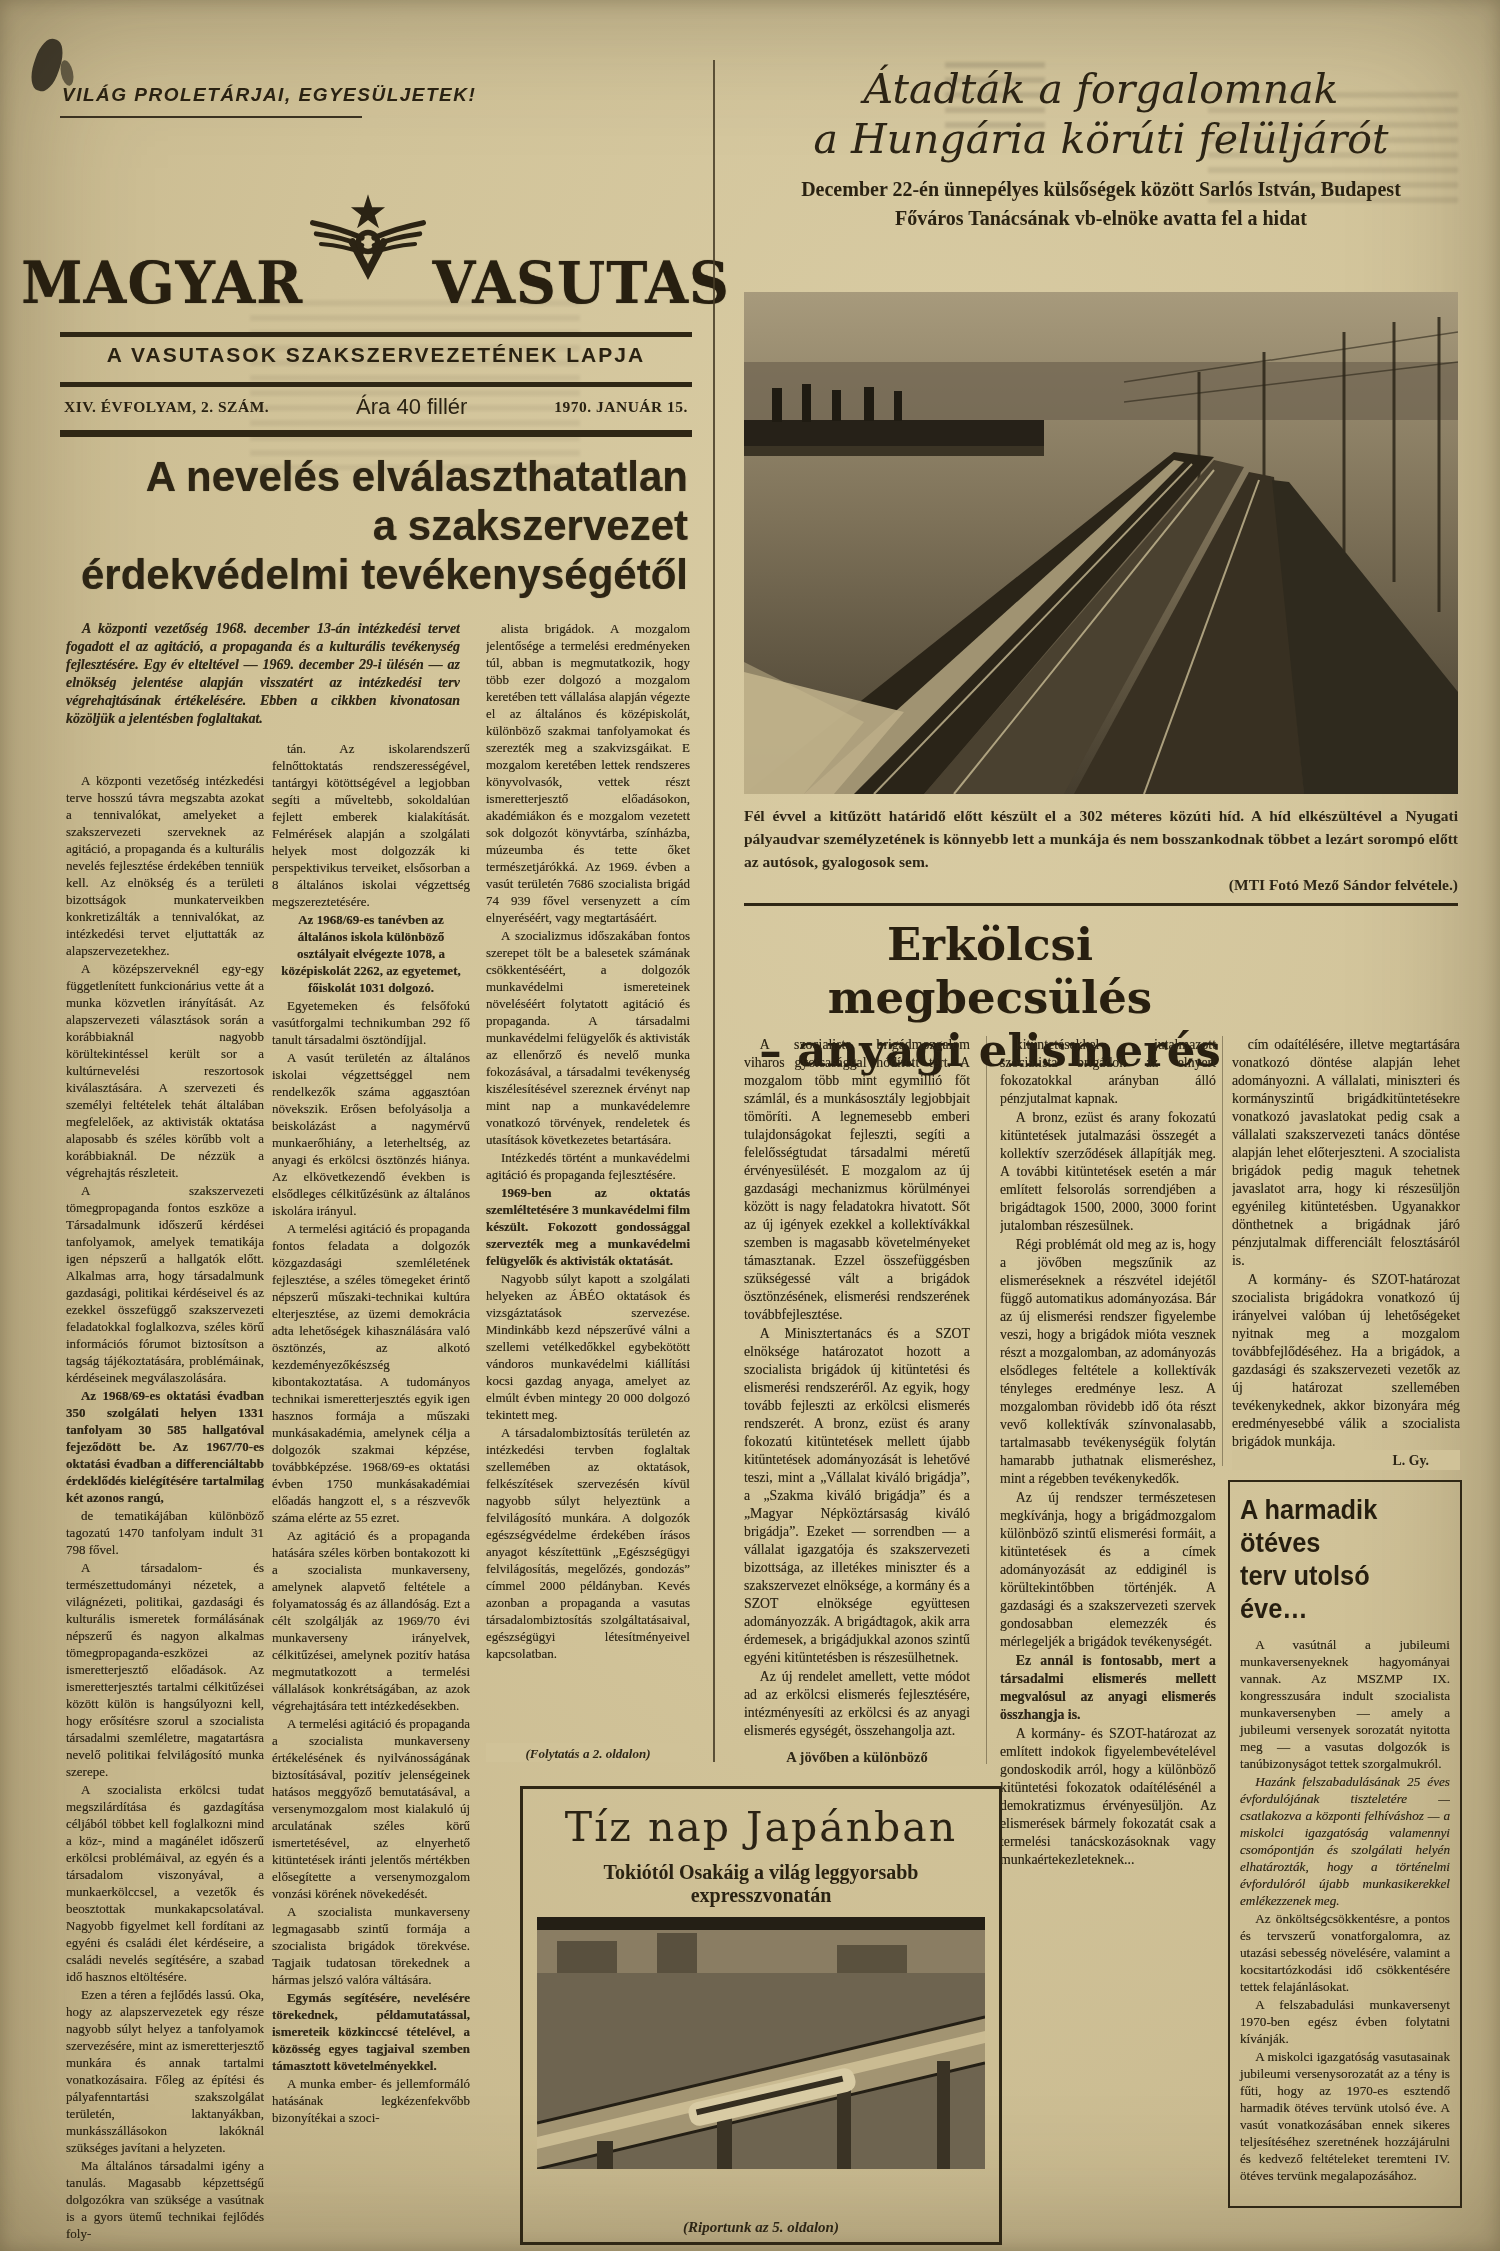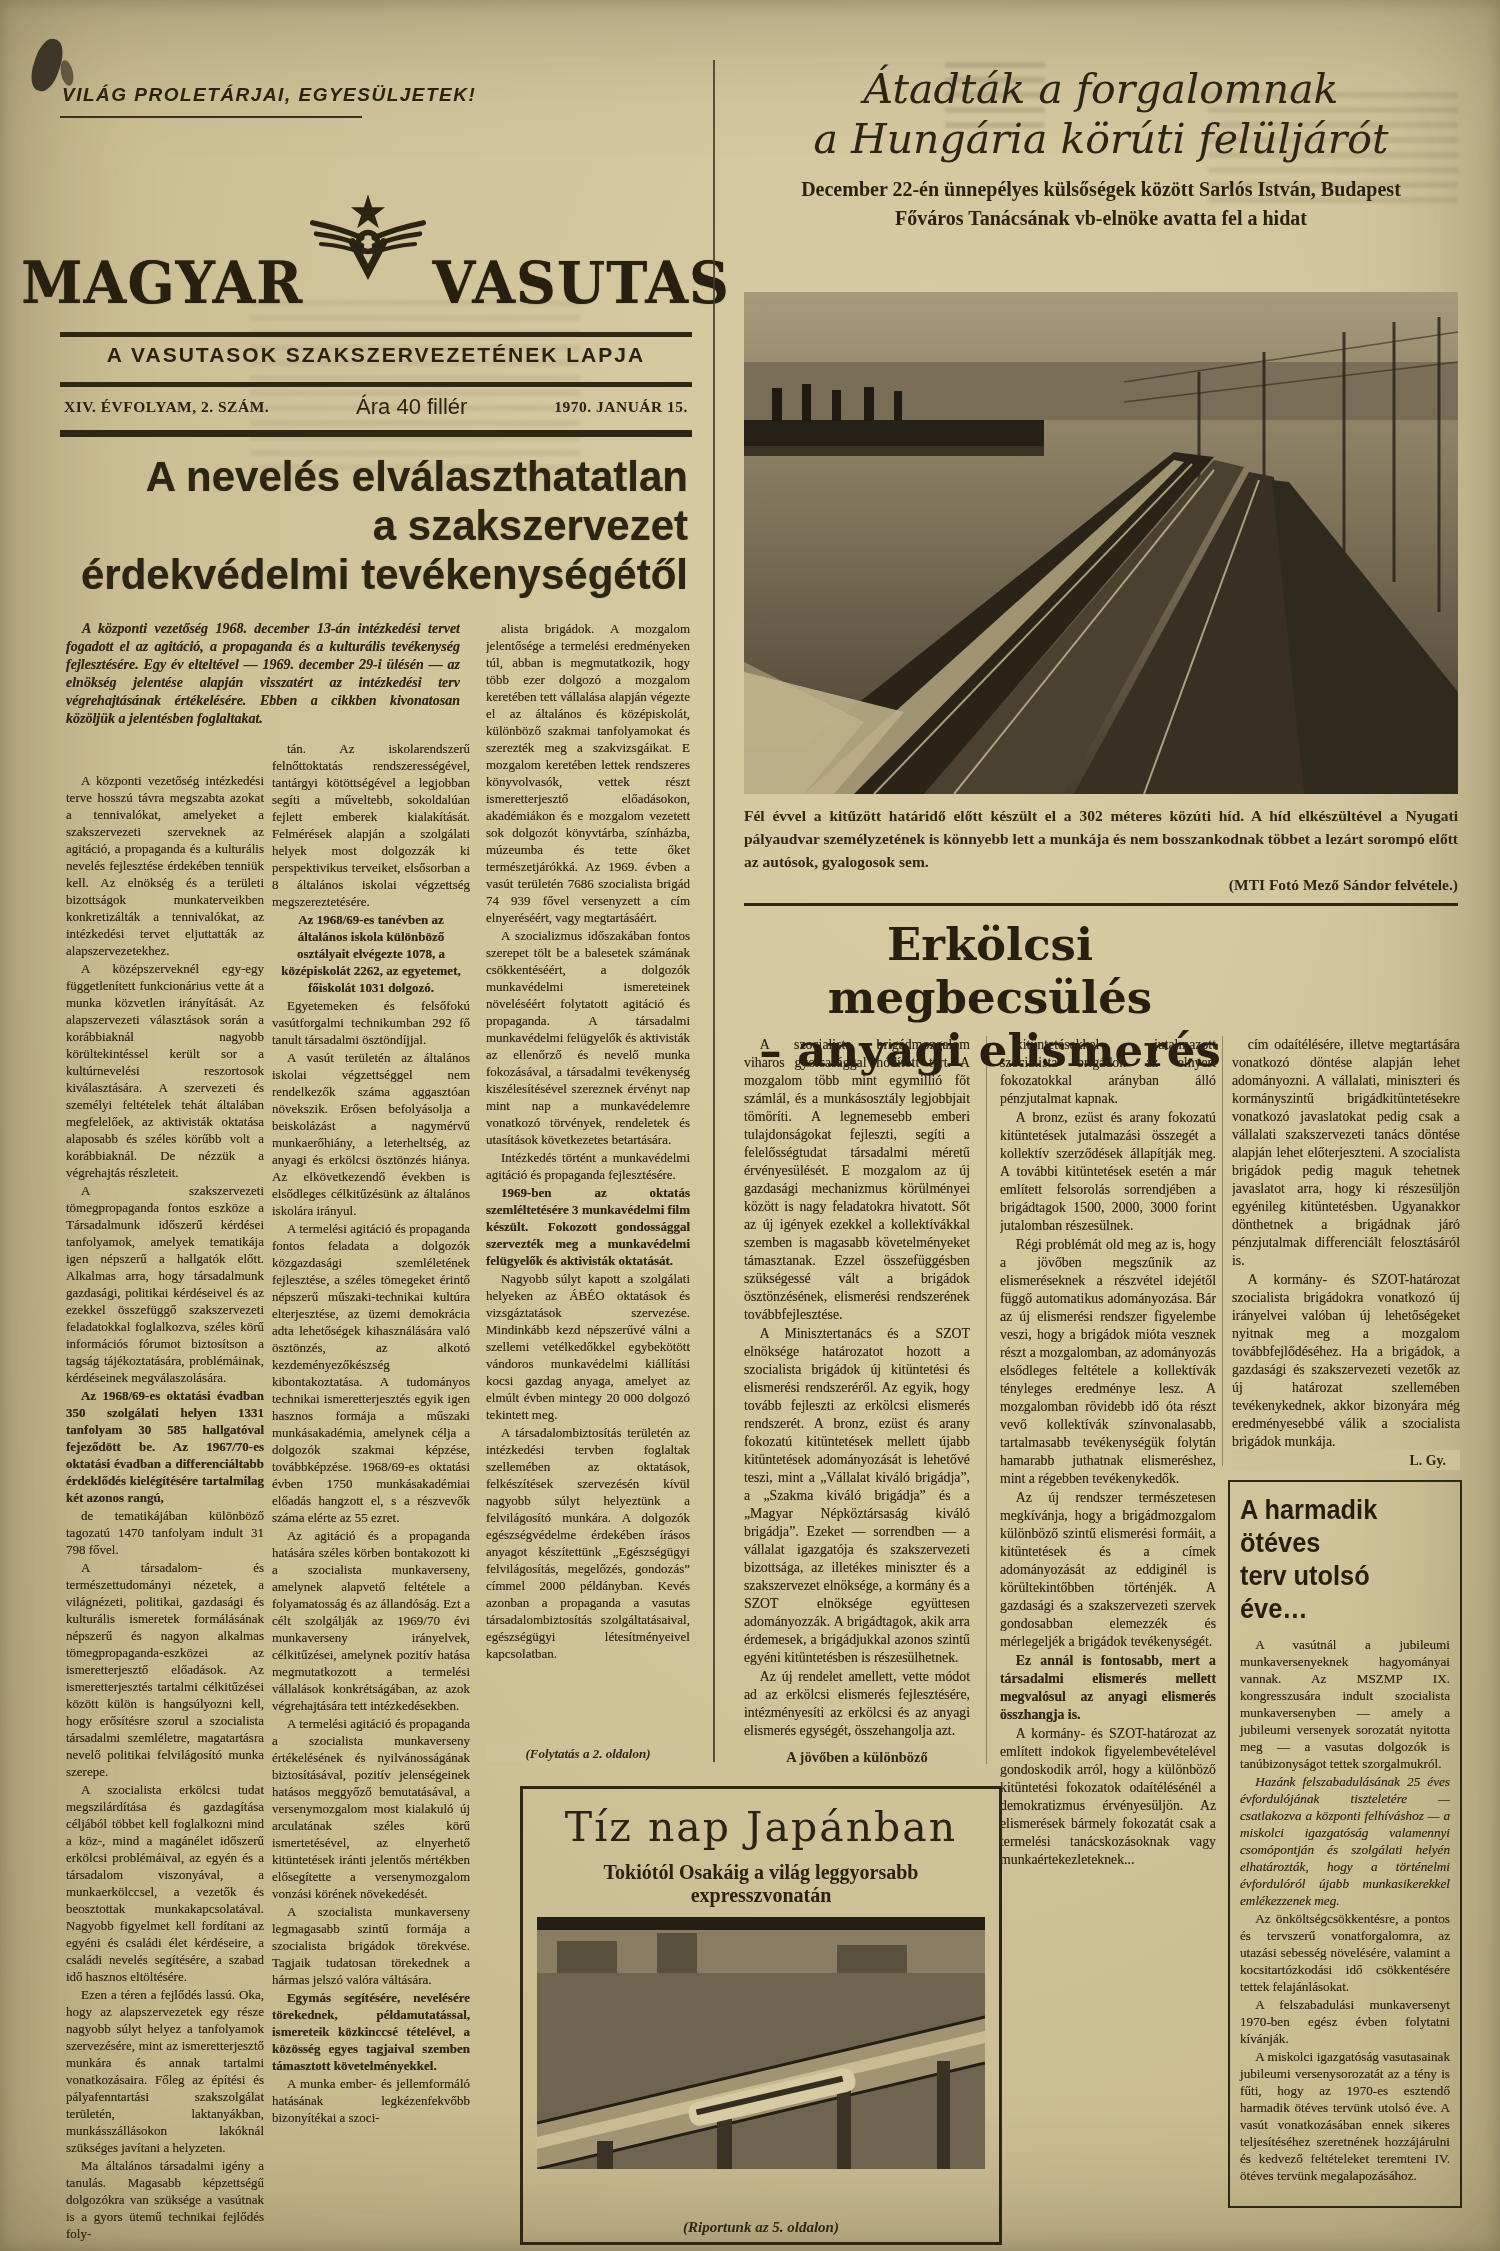--- a/index.html
+++ b/index.html
@@ -41,21 +41,21 @@
   .c2{left:272px;top:740px;width:198px;height:1500px;}
   .c3{left:486px;top:620px;width:204px;height:1142px;}
   .para{margin:0 0 1px 0;text-align:justify;text-indent:1.15em;text-shadow:0 0 .4px rgba(46,38,22,.55);}
   .s-lead{font-weight:bold;font-style:italic;}
   .s-bold{font-weight:bold;}
   .s-boldcenter{font-weight:bold;text-align:center;text-indent:0;}
   .s-italic{font-style:italic;}
   .pin{position:absolute;bottom:0;left:0;right:0;background:#d0c298;padding-top:2px;}
   .pin.cont{font-style:italic;text-align:center;font-weight:bold;}
   .pin.bold-c{font-weight:bold;text-align:center;font-size:14.5px;}
-  .pin.sig{text-align:right;font-weight:bold;padding-right:14px;}
+  .pin.sig{text-align:right;font-weight:bold;padding-right:31px;}
   
   .vdiv{left:713px;top:60px;width:2px;height:1702px;background:#463c26;opacity:.85;}
   .vdiv2{left:986px;top:1036px;width:1px;height:728px;background:#4c422c;opacity:.5;}
   .vdiv3{left:1222px;top:1036px;width:1px;height:430px;background:#4c422c;opacity:.5;}
   
   .r-head{left:745px;top:64px;width:712px;text-align:center;}
   .rh1{font-family:"DejaVu Serif",serif;font-style:italic;font-size:41px;line-height:50px;color:#2c2415;}
   .rh2{font-family:"Liberation Serif",serif;font-weight:bold;font-size:20px;line-height:27px;color:#2a2212;margin-top:2px;}
   .rh-gap{height:10px;}
   .photo{background:#4a4234;}

